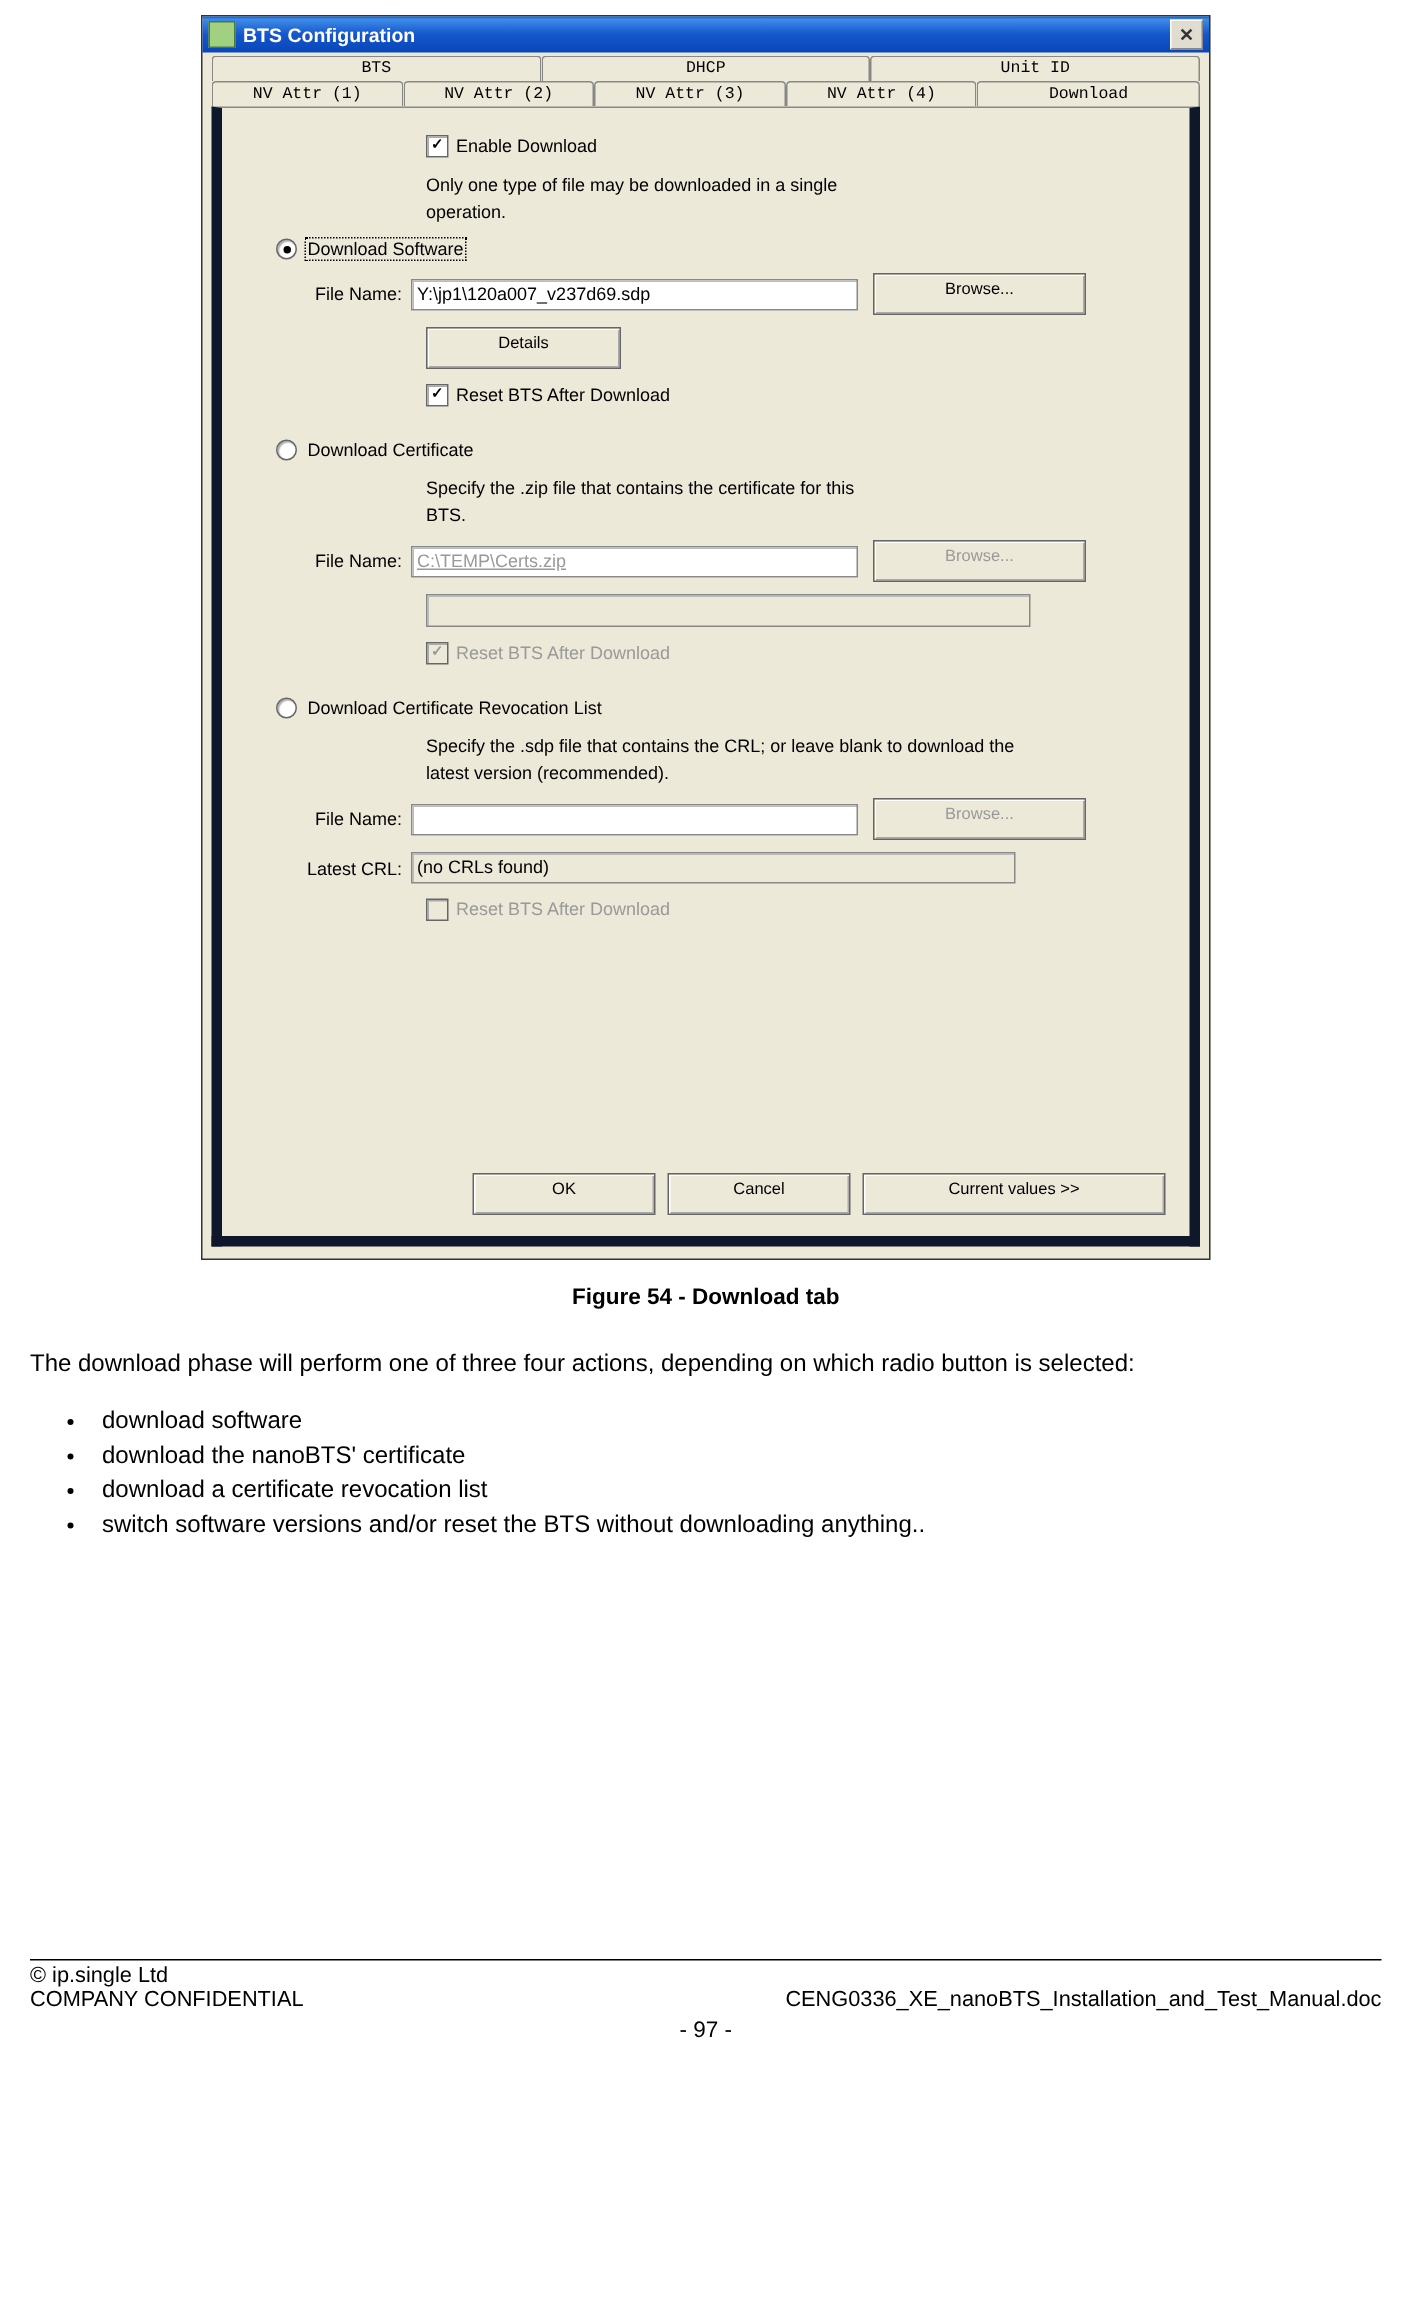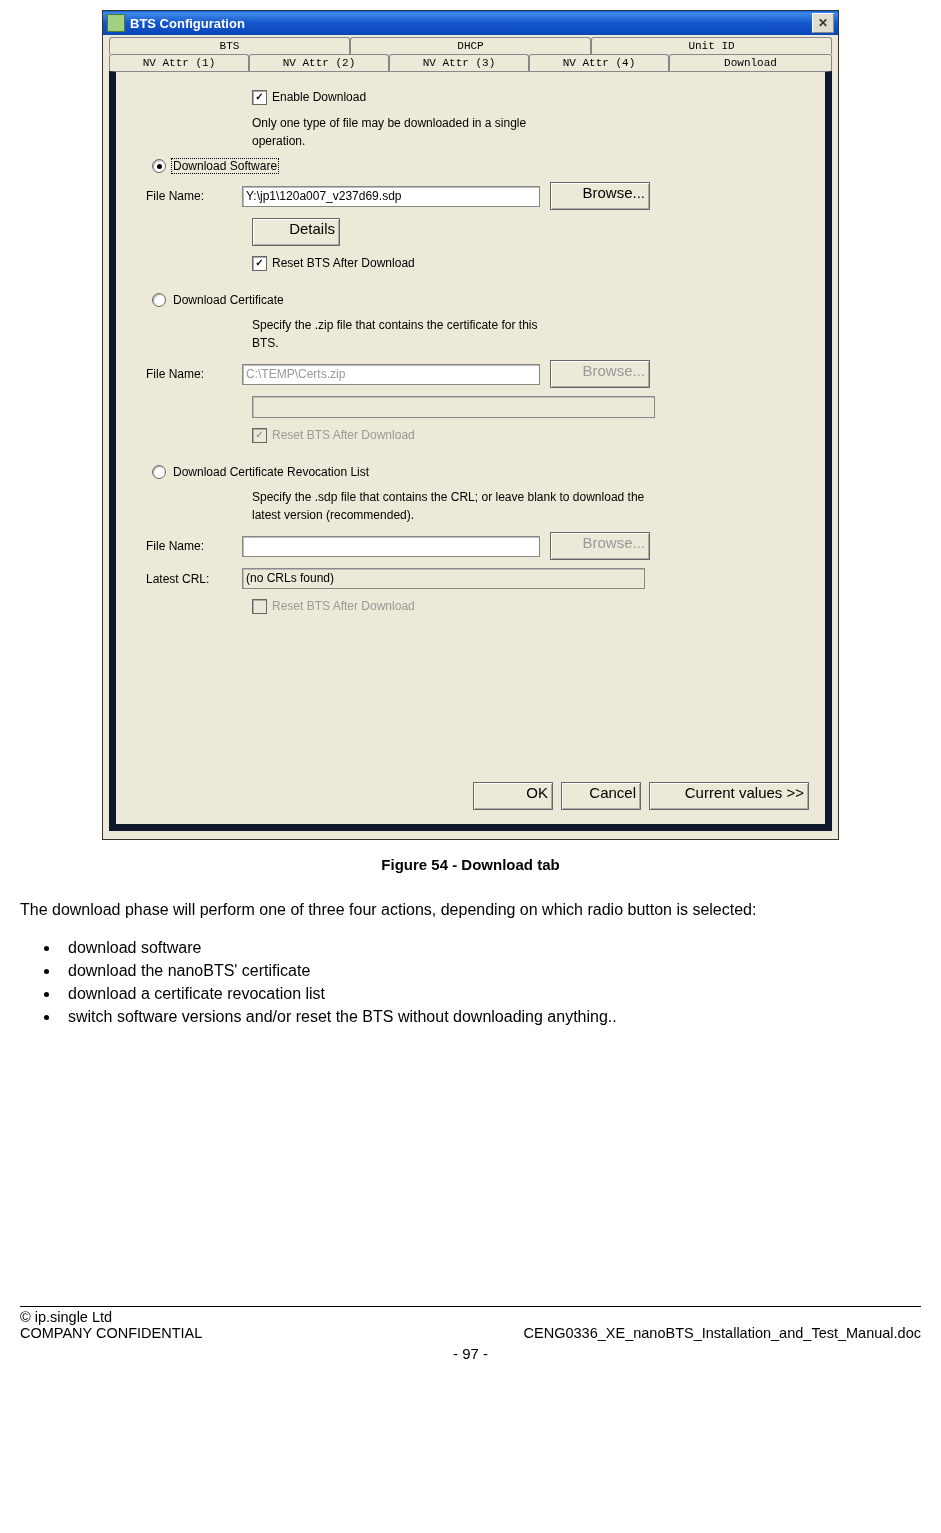--- a/index.html
+++ b/index.html
@@ -10,21 +10,21 @@
     width: 941px;
     position: relative;
   }
   .page {
     width: 941px;
     padding: 10px 20px 20px 20px;
     box-sizing: border-box;
     position: relative;
   }
   .dialog-wrap {
-    width: 737px;
+    width: 673px;
     margin: 0 auto;
   }
   .dialog {
     border: 1px solid #333;
     background: #ece9d8;
     font-family: Tahoma, sans-serif;
     font-size: 11px;
   }
   .titlebar {
     background: linear-gradient(to bottom, #0a5fd6 0%, #3f8be8 8%, #1456cc 50%, #0947b8 100%);
@@ -116,20 +116,21 @@
   .form-area {
     padding-top: 6px;
   }
   .row {
     display: flex;
     align-items: center;
     margin-bottom: 8px;
   }
   .lbl {
     width: 90px;
+    text-align: right;
     padding-right: 6px;
     font-size: 12px;
   }
   .checkbox {
     width: 13px;
     height: 13px;
     border: 1px solid #666;
     background: white;
     margin-right: 5px;
     display: inline-flex;
@@ -186,28 +187,28 @@
     color: #999;
     background: white;
   }
   .text-input.readonly-gray {
     background: #ece9d8;
     box-shadow: inset 1px 1px 0 #bbb;
   }
   .btn {
     border: 1px solid #666;
     background: #ece9d8;
-    padding: 2px 4px;
-    font-size: 15px;
+    padding: 2px 25px;
+    font-size: 11px;
     font-family: Tahoma, sans-serif;
     box-shadow: 1px 1px 0 #fff inset, -1px -1px 0 #aaa inset;
     height: 22px;
     line-height: 16px;
     min-width: 60px;
-    text-align: right;
+    text-align: center;
   }
   .btn.disabled {
     color: #999;
   }
   .radio-label {
     font-size: 12px;
     padding: 1px 2px;
   }
   .radio-label.focused {
     border: 1px dotted #000;
@@ -339,21 +340,21 @@
               <span class="radio"></span>
               <span class="radio-label">Download Certificate</span>
             </div>
 
             <div class="row" style="margin-left:120px;">
               <div class="static-text" style="width:300px;">Specify the .zip file that contains the certificate for this BTS.</div>
             </div>
 
             <div class="row" style="margin-left:14px;">
               <span class="lbl">File Name:</span>
-              <div class="text-input disabled" style="width:290px;">C:\TEMP\Certs.zip</div>
+              <div class="text-input disabled" style="width:290px;text-decoration:underline;">C:\TEMP\Certs.zip</div>
               <div style="width:10px;"></div>
               <div class="btn disabled" style="width:90px;">Browse...</div>
             </div>
 
             <div class="row" style="margin-left:120px;">
               <div class="text-input" style="width:395px; background:#ece9d8; height:20px;"></div>
             </div>
 
             <div class="row" style="margin-left:120px; margin-bottom:20px;">
               <span class="checkbox disabled checked"></span>

